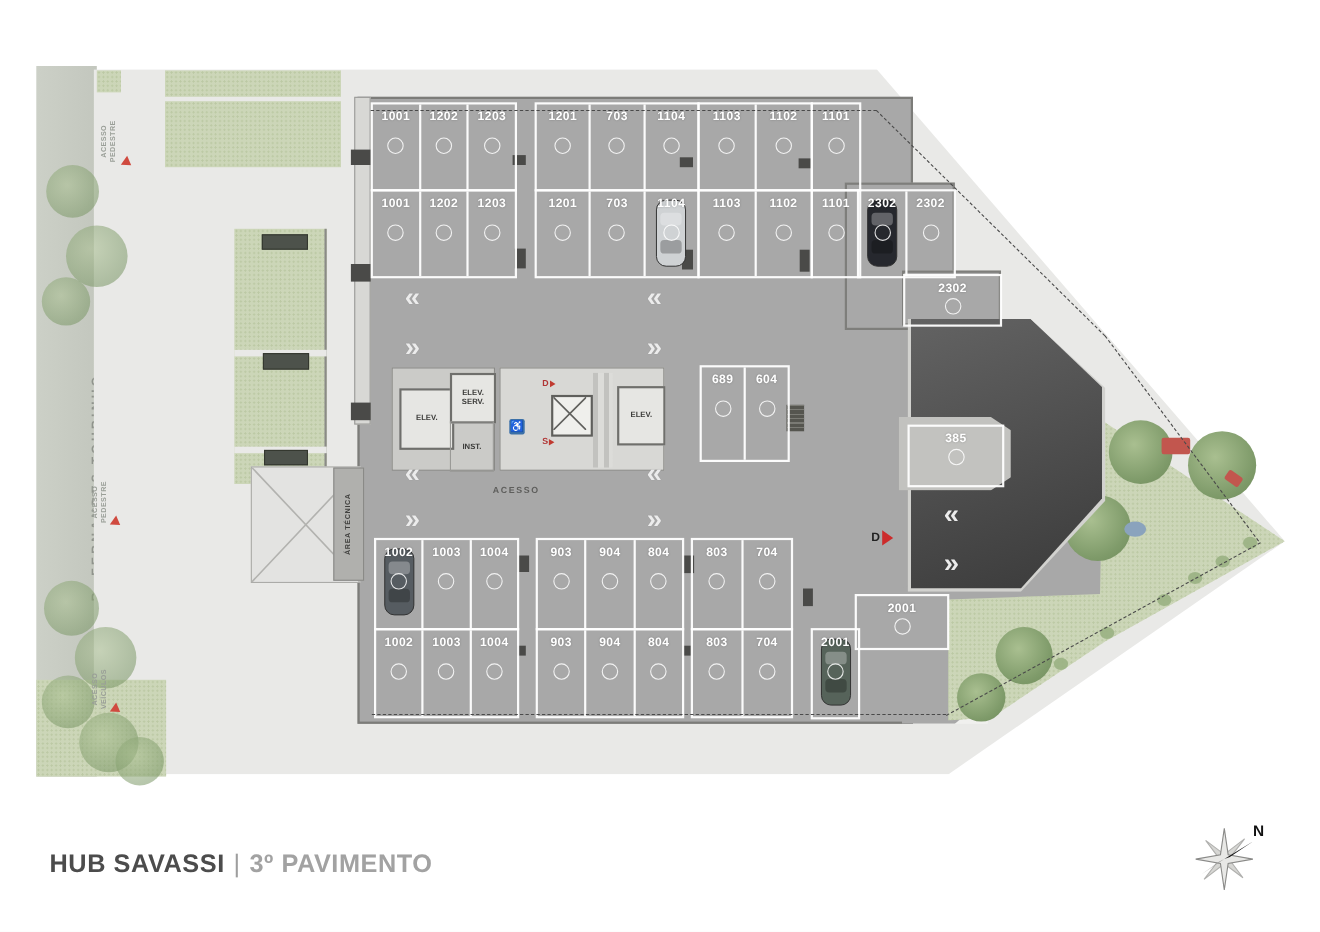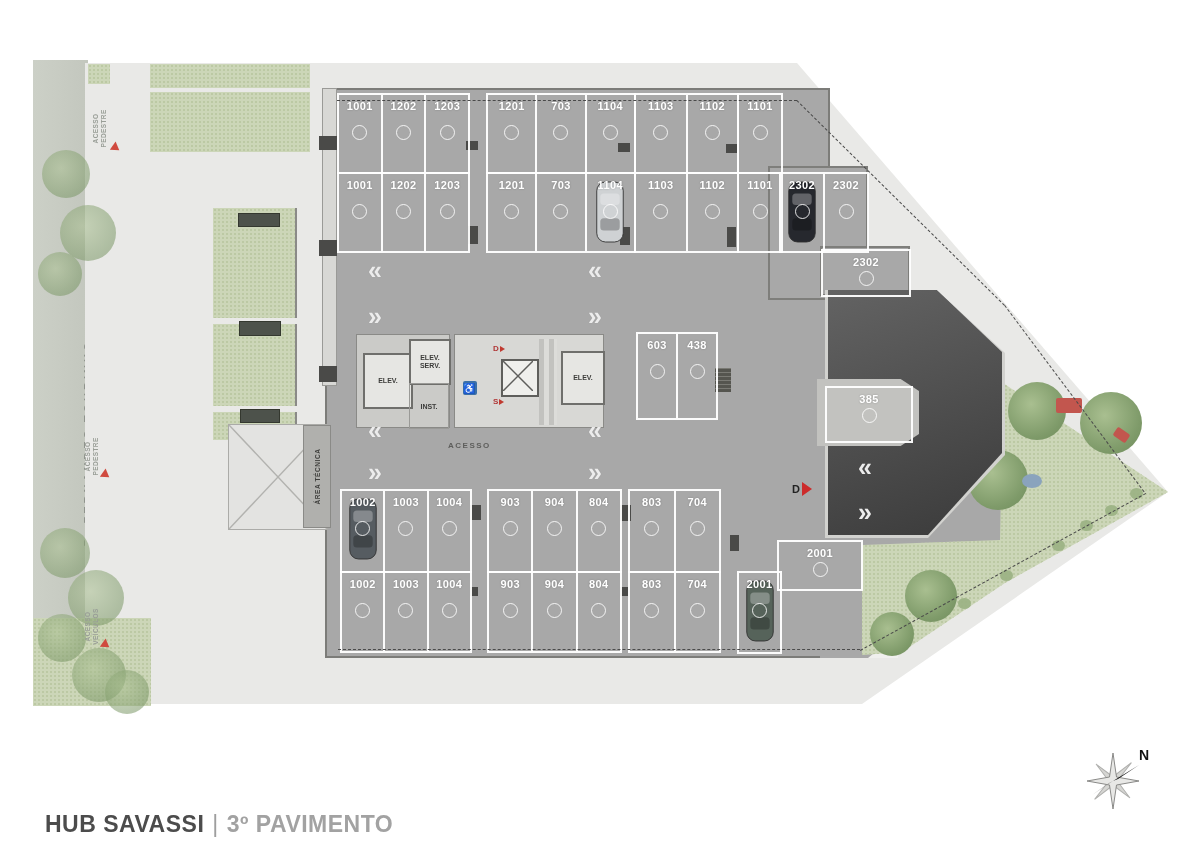--- a/index.html
+++ b/index.html
@@ -82,21 +82,21 @@
   .vlabel{position:absolute;transform:rotate(-90deg);font-size:6.5px;color:#999e97;
         letter-spacing:.4px;text-align:center;width:60px;line-height:1.3;font-weight:bold;}
   .street-label{position:absolute;left:-95px;top:377px;width:300px;text-align:center;
         transform:rotate(-90deg);font-size:11px;color:#8f938c;letter-spacing:3px;font-weight:bold;}
   .arrowred{position:absolute;width:0;height:0;border-left:8px solid #d04a3f;
         border-top:5px solid transparent;border-bottom:5px solid transparent;transform:rotate(35deg);}
   .exitmark{position:absolute;display:flex;align-items:center;gap:2px;
         font-size:11px;font-weight:bold;color:#222;}
   .exitmark .tri{width:0;height:0;border-left:10px solid #cc2b2b;border-top:7px solid transparent;border-bottom:7px solid transparent;}
 
-  .title{position:absolute;left:45px;top:772px;font-size:23px;font-weight:bold;letter-spacing:.5px;margin-top:39px;}
+  .title{position:absolute;left:45px;top:772px;font-size:23px;font-weight:bold;letter-spacing:.5px;}
   .title .proj{color:#4c4c4c;}
   .title .sep{color:#9e9e9e;font-weight:400;margin:0 8px;}
   .title .floor{color:#a2a2a2;}
   .compass{position:absolute;left:1082px;top:742px;}
 </style>
 </head>
 <body>
 
 <div class="abs street">
   <div class="street-label">R. FERNANDES TOURINHO</div>
@@ -297,25 +297,25 @@
   </div>
 <div class="spot-group h" style="left:821px;top:249px;width:86px;height:44px;">
     <div class="spot">
       <div class="spot-label">2302</div>
       <div class="spot-badge"></div>
     </div>
   </div>
 
 <div class="spot-group" style="left:636px;top:332px;width:78px;height:84px;">
     <div class="spot">
-      <div class="spot-label">603</div>
-      <div class="spot-badge"></div>
-    </div>
-    <div class="spot">
-      <div class="spot-label">438</div>
+      <div class="spot-label">689</div>
+      <div class="spot-badge"></div>
+    </div>
+    <div class="spot">
+      <div class="spot-label">604</div>
       <div class="spot-badge"></div>
     </div>
   </div>
 <div class="spot-group h" style="left:825px;top:386px;width:84px;height:53px;">
     <div class="spot">
       <div class="spot-label">385</div>
       <div class="spot-badge"></div>
     </div>
   </div>
 

